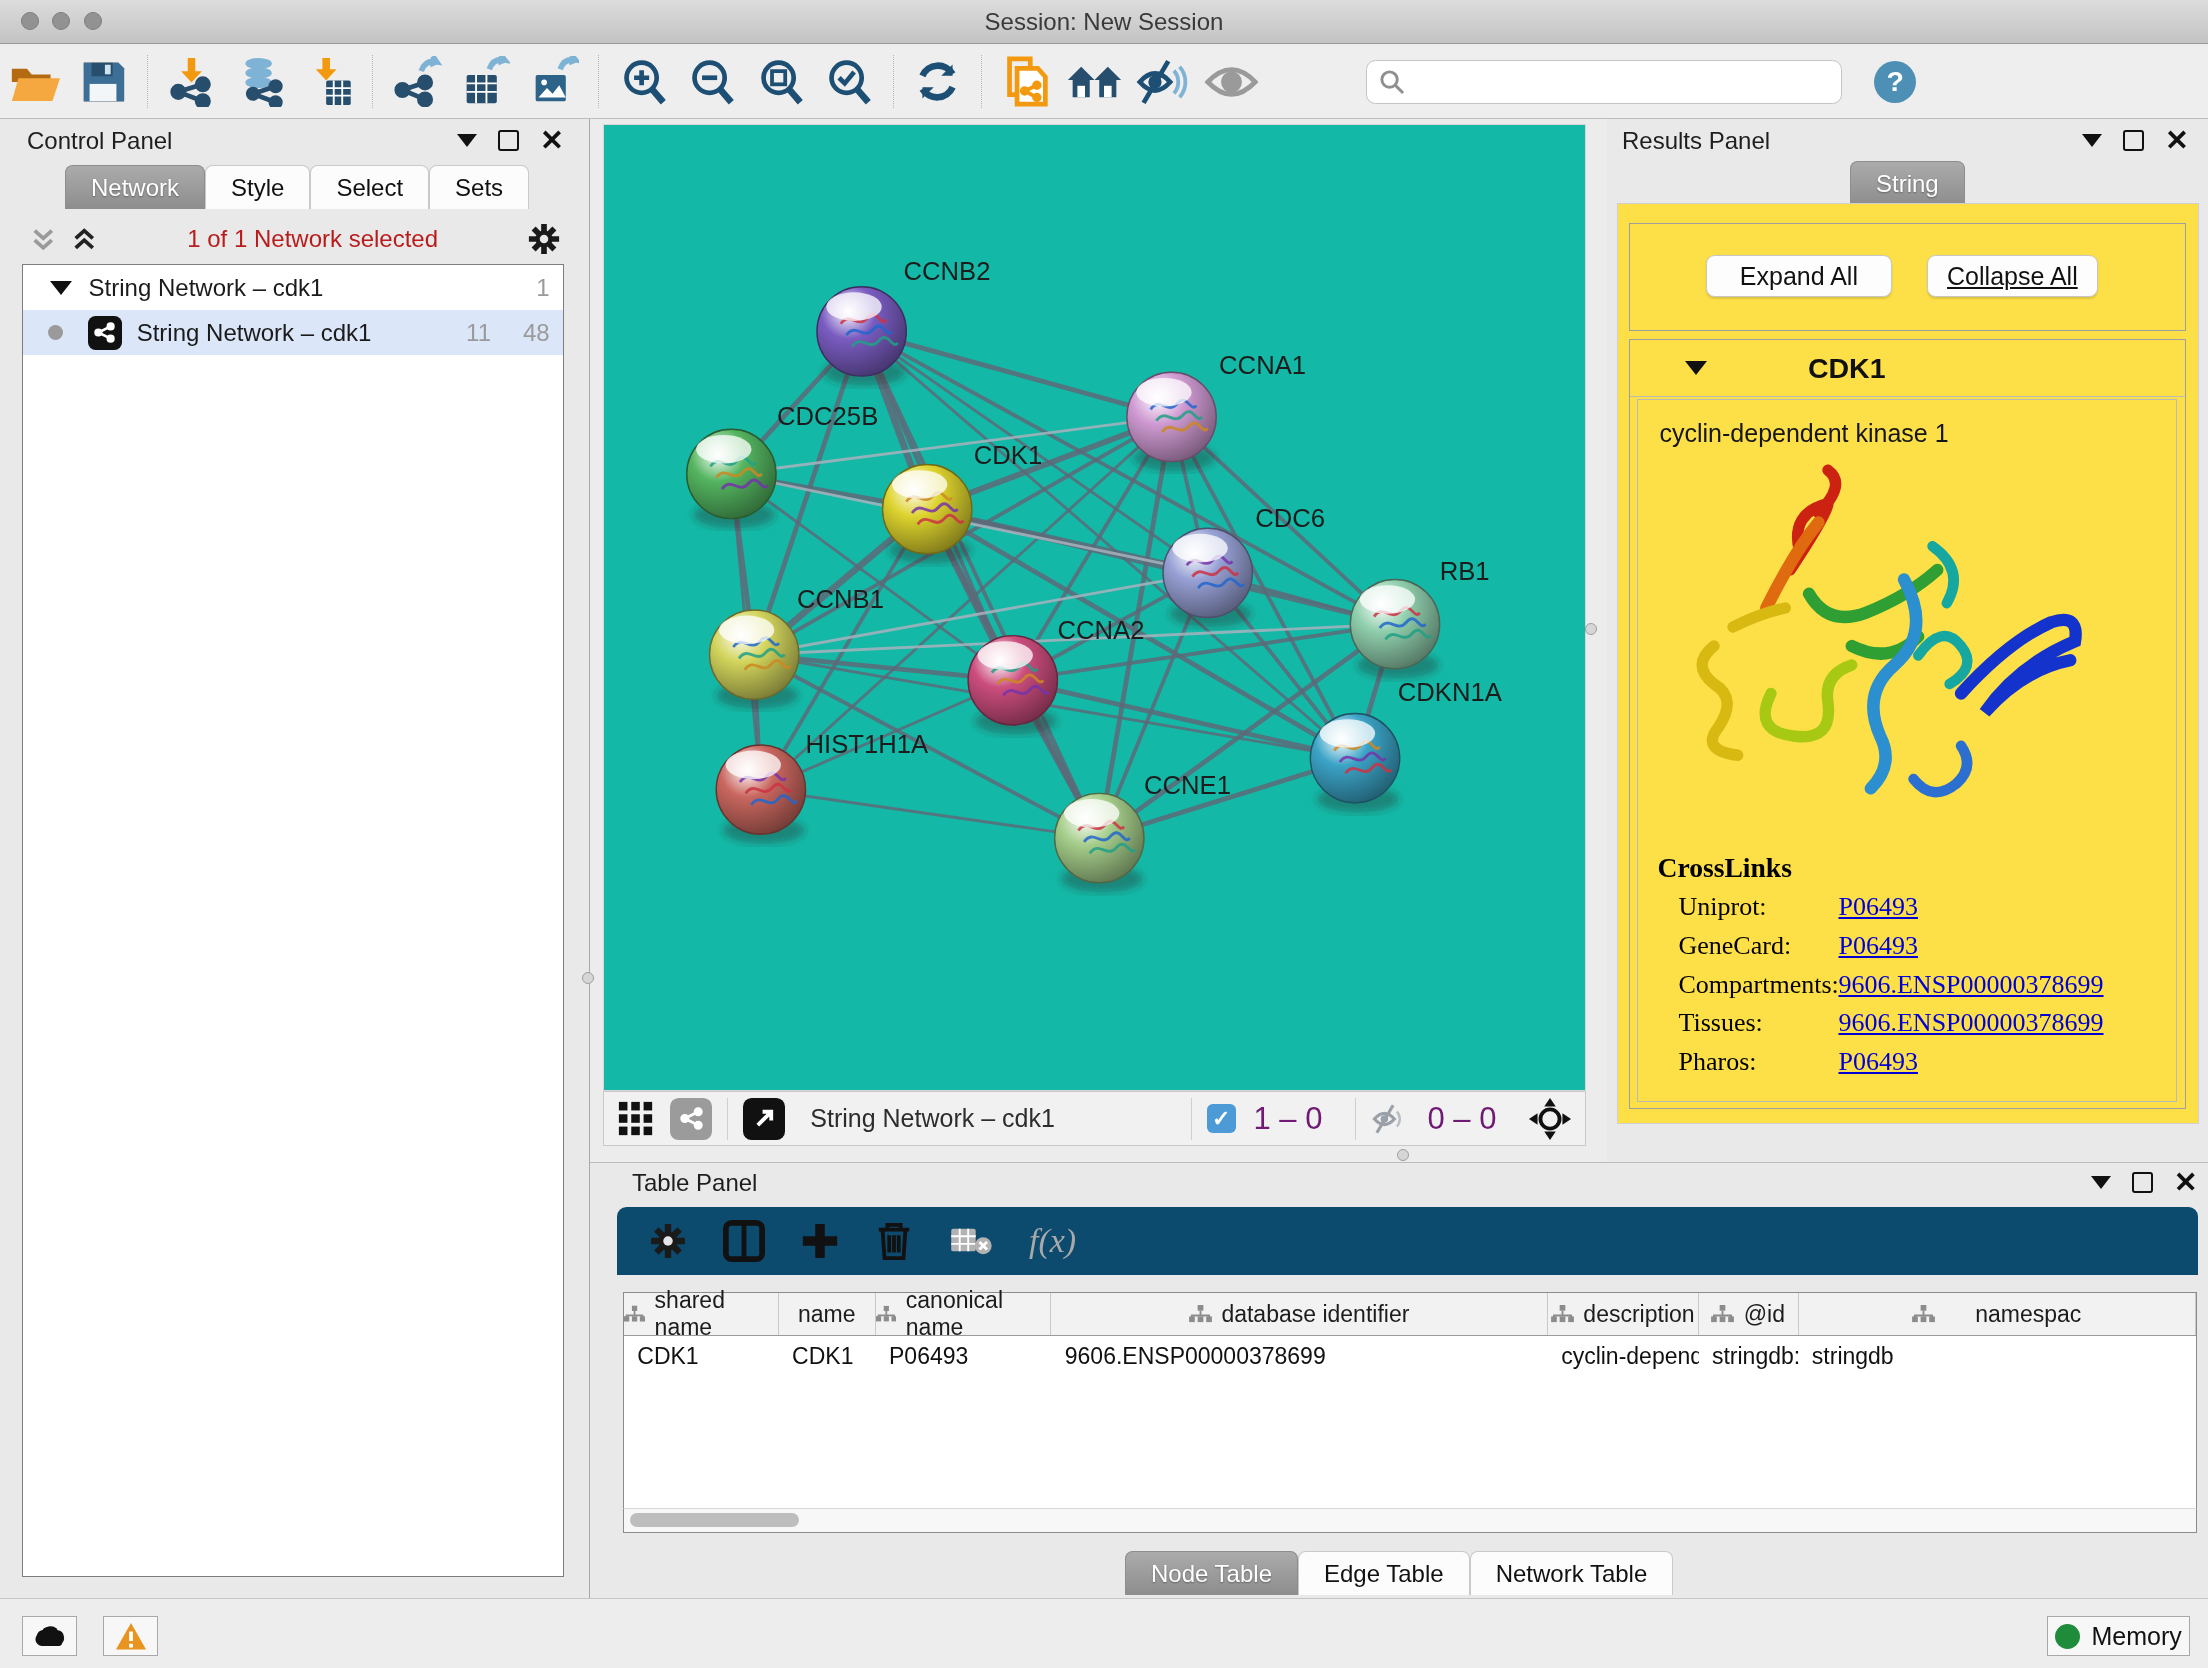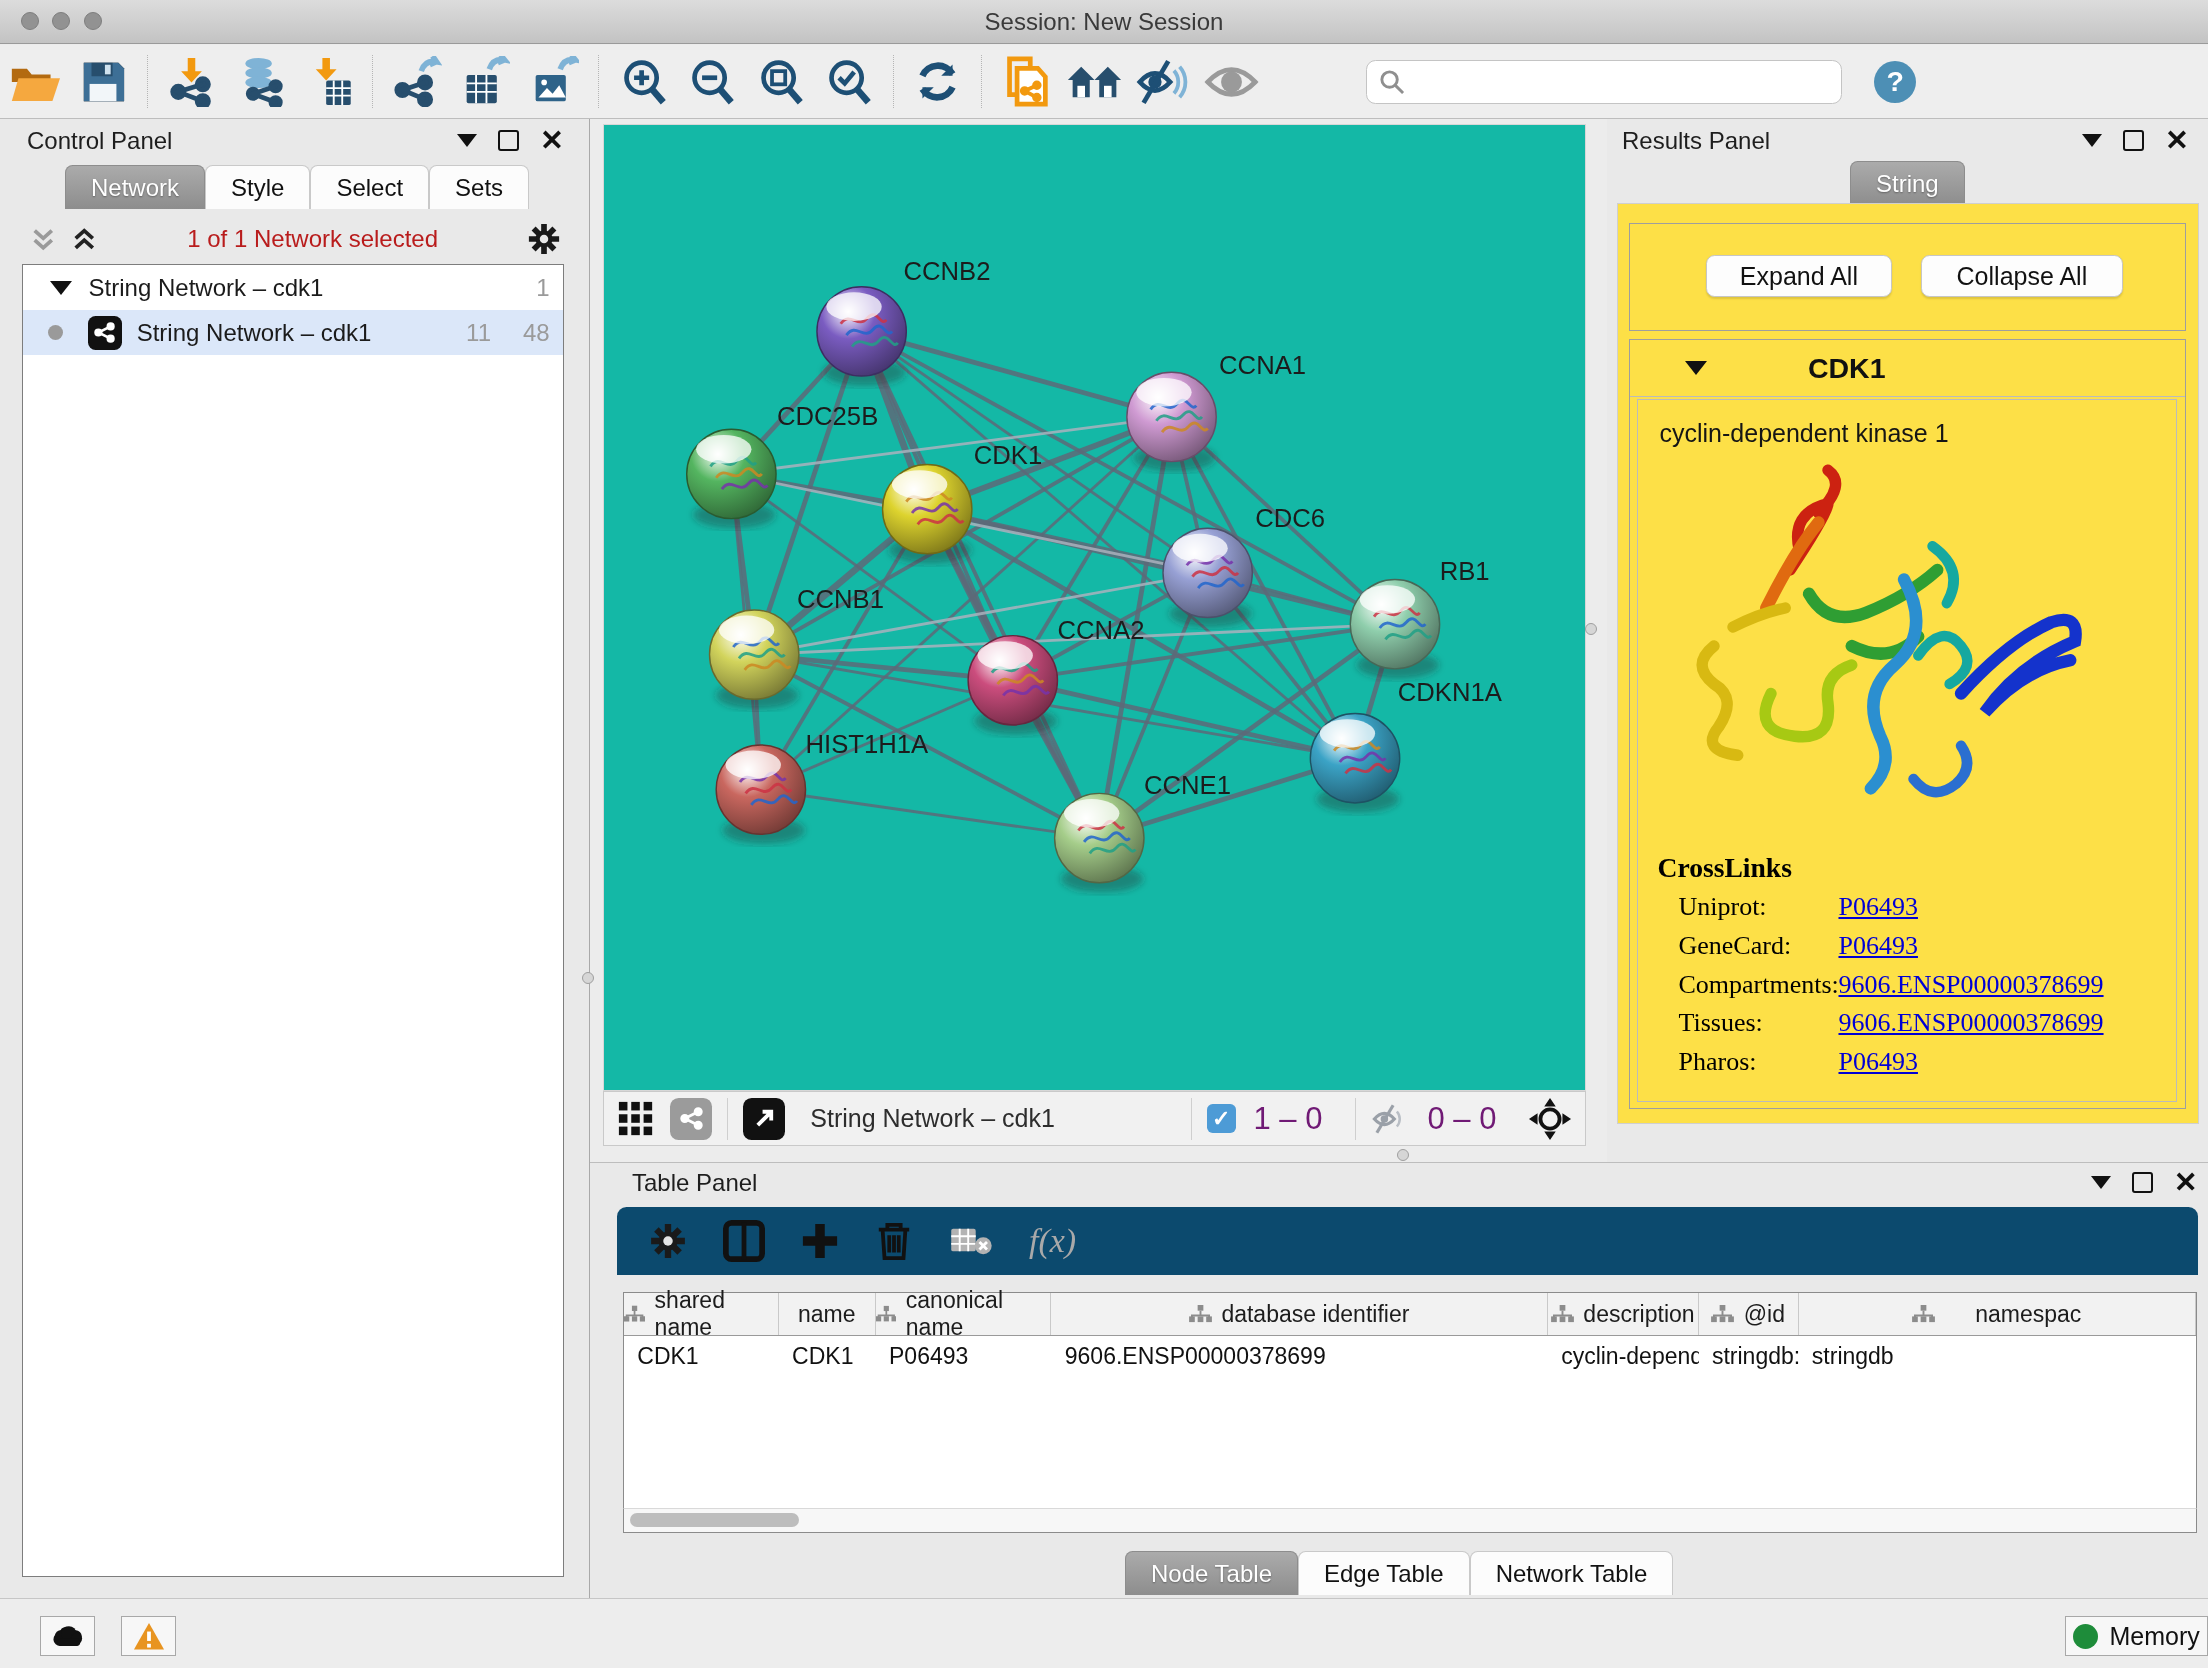--- a/index.html
+++ b/index.html
@@ -94,21 +94,21 @@
     border-right:1px solid #c9c9c9; position:relative; gap:9.5px; }
   .td-row { display:flex; height:42px; }
   .td { font-size:23px; color:#111; padding:6.7px 0 0 13.3px; white-space:nowrap; overflow:hidden; }
   #tbl-hscroll { position:absolute; left:33px; top:345px; width:1574px; height:25px; background:#f7f7f7; border:1.9px solid #8b8b8b; border-top:1px solid #d9d9d9; }
   #tbl-thumb { position:absolute; left:5.7px; top:3.8px; width:169px; height:14.3px; border-radius:7.6px; background:#bdbdbd; }
   #tp-tabs { position:absolute; left:535px; top:388px; display:flex; }
 
   
   #statusbar { left:0; top:1598px; width:2208px; height:70px; background:#ededed; border-top:1px solid #c6c6c6; }
   .sb-btn { position:absolute; top:17px; height:40px; background:#f7f7f7; border:1.9px solid #a8a8a8;
-    display:flex; align-items:center; justify-content:center;margin-left:18px; }
+    display:flex; align-items:center; justify-content:center; }
   #memory-btn { left:2047px; width:143px; gap:11.4px; font-size:25px; color:#111; }
   #memory-dot { width:25px; height:25px; border-radius:50%; background:#1e8c3a; }
 
   svg text { font-family:"Liberation Sans", sans-serif; }
 </style>
 </head>
 <body>
 
 <div id="titlebar" class="abs">
   <div class="traffic">
@@ -608,21 +608,21 @@
     <span class="panel-ctrls">
       <span class="caret"></span>
       <span class="float"></span>
       <span class="close">✕</span>
     </span>
   </div>
   <div id="rp-tab" class="tab sel">String</div>
   <div id="rp-outer">
     <div id="rp-box1">
       <div class="rp-btn abs" style="left:76px; top:31px; width:186px;">Expand All</div>
-      <div class="rp-btn abs" style="left:291px; top:31px; width:202px;">Collapse All</div>
+      <div class="rp-btn abs" style="left:297px; top:31px; width:171px;text-decoration:underline;">Collapse All</div>
     </div>
     <div id="rp-card">
       <div id="rp-card-head">
         <span class="tri-down" style="margin-left:55px"></span>
         <span id="rp-gene">CDK1</span>
       </div>
       <div id="rp-card-body">
         <div id="rp-desc">cyclin-dependent kinase 1</div>
         <svg width="418" height="380" viewBox="0 0 440 400" style="margin:7.6px 0 0 38px" fill="none" stroke-linecap="round">
           <path d="M150 60 q30 -30 10 -45 M120 120 q40 -60 40 -70 q-40 10 -30 50" stroke="#cc2211" stroke-width="12"></path>

